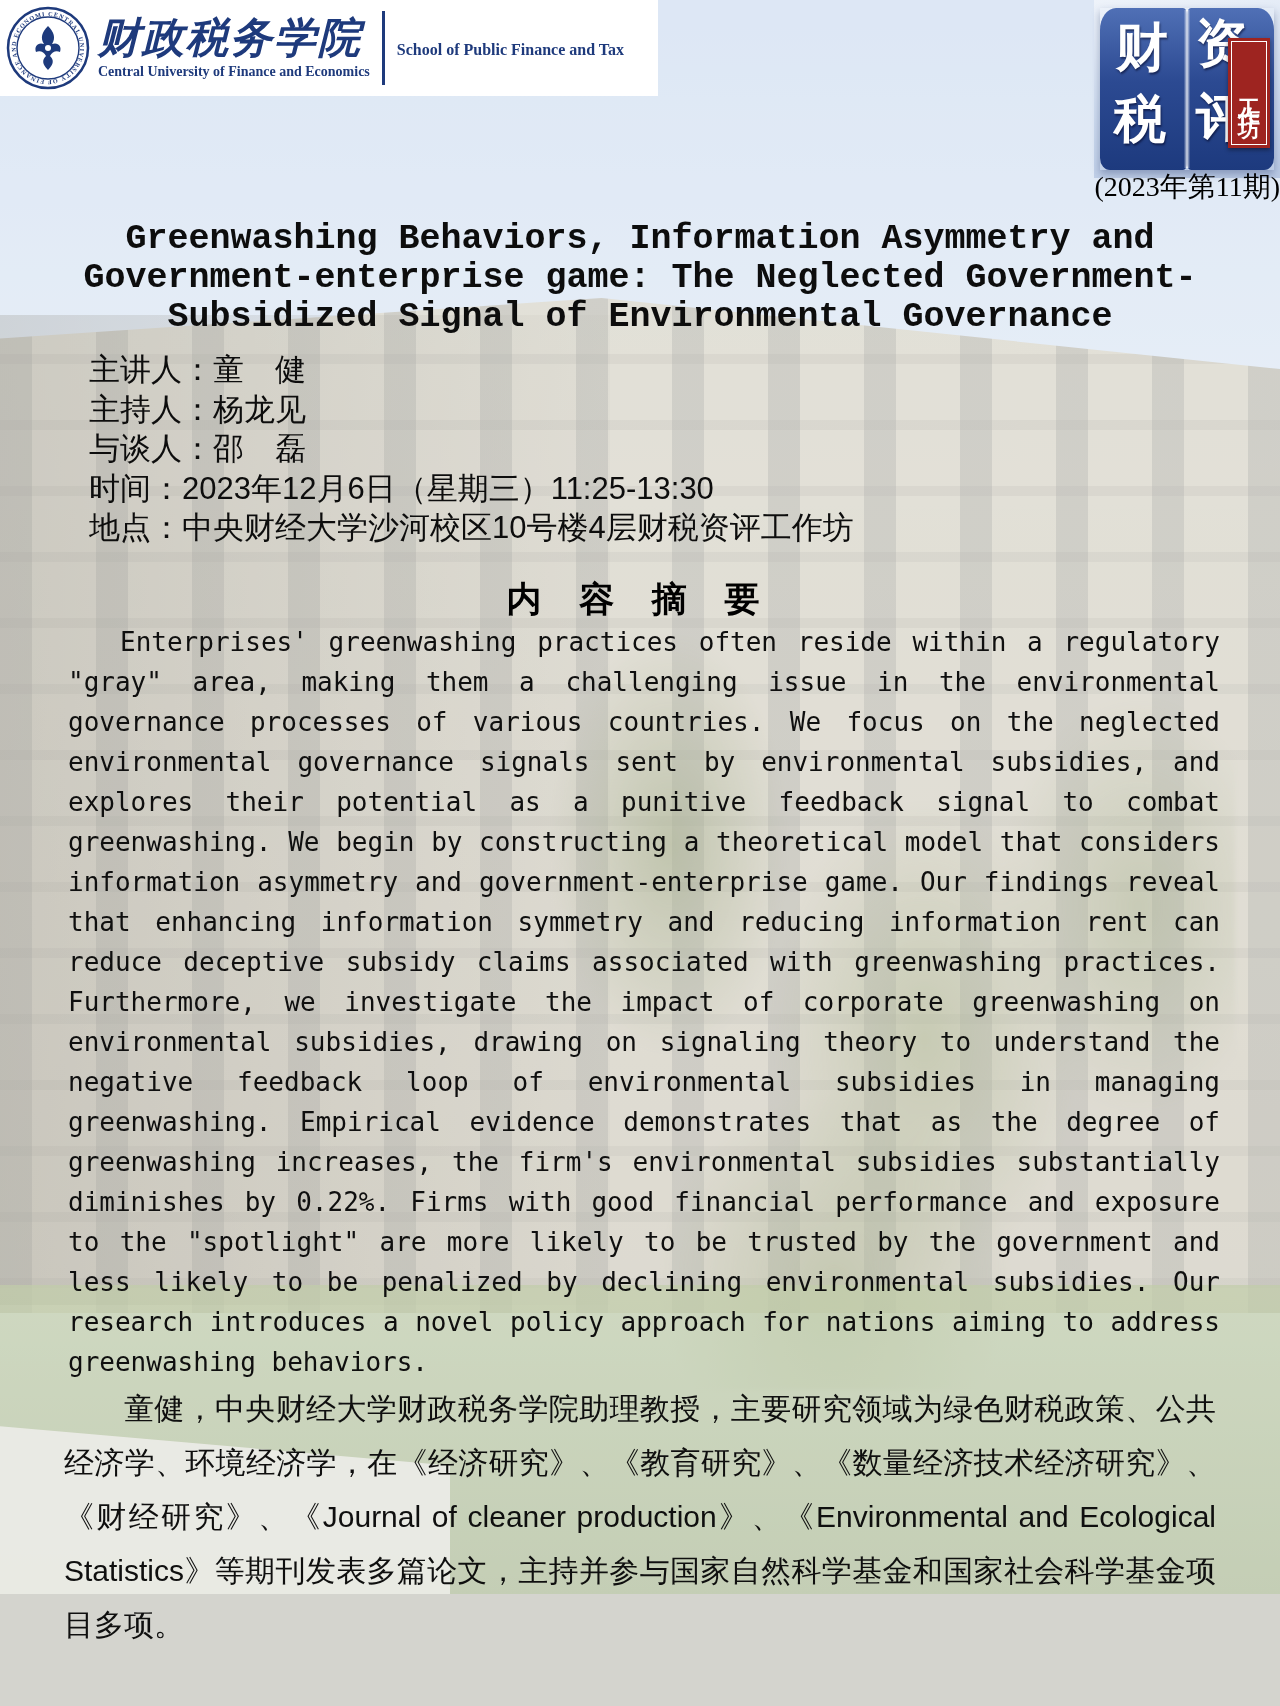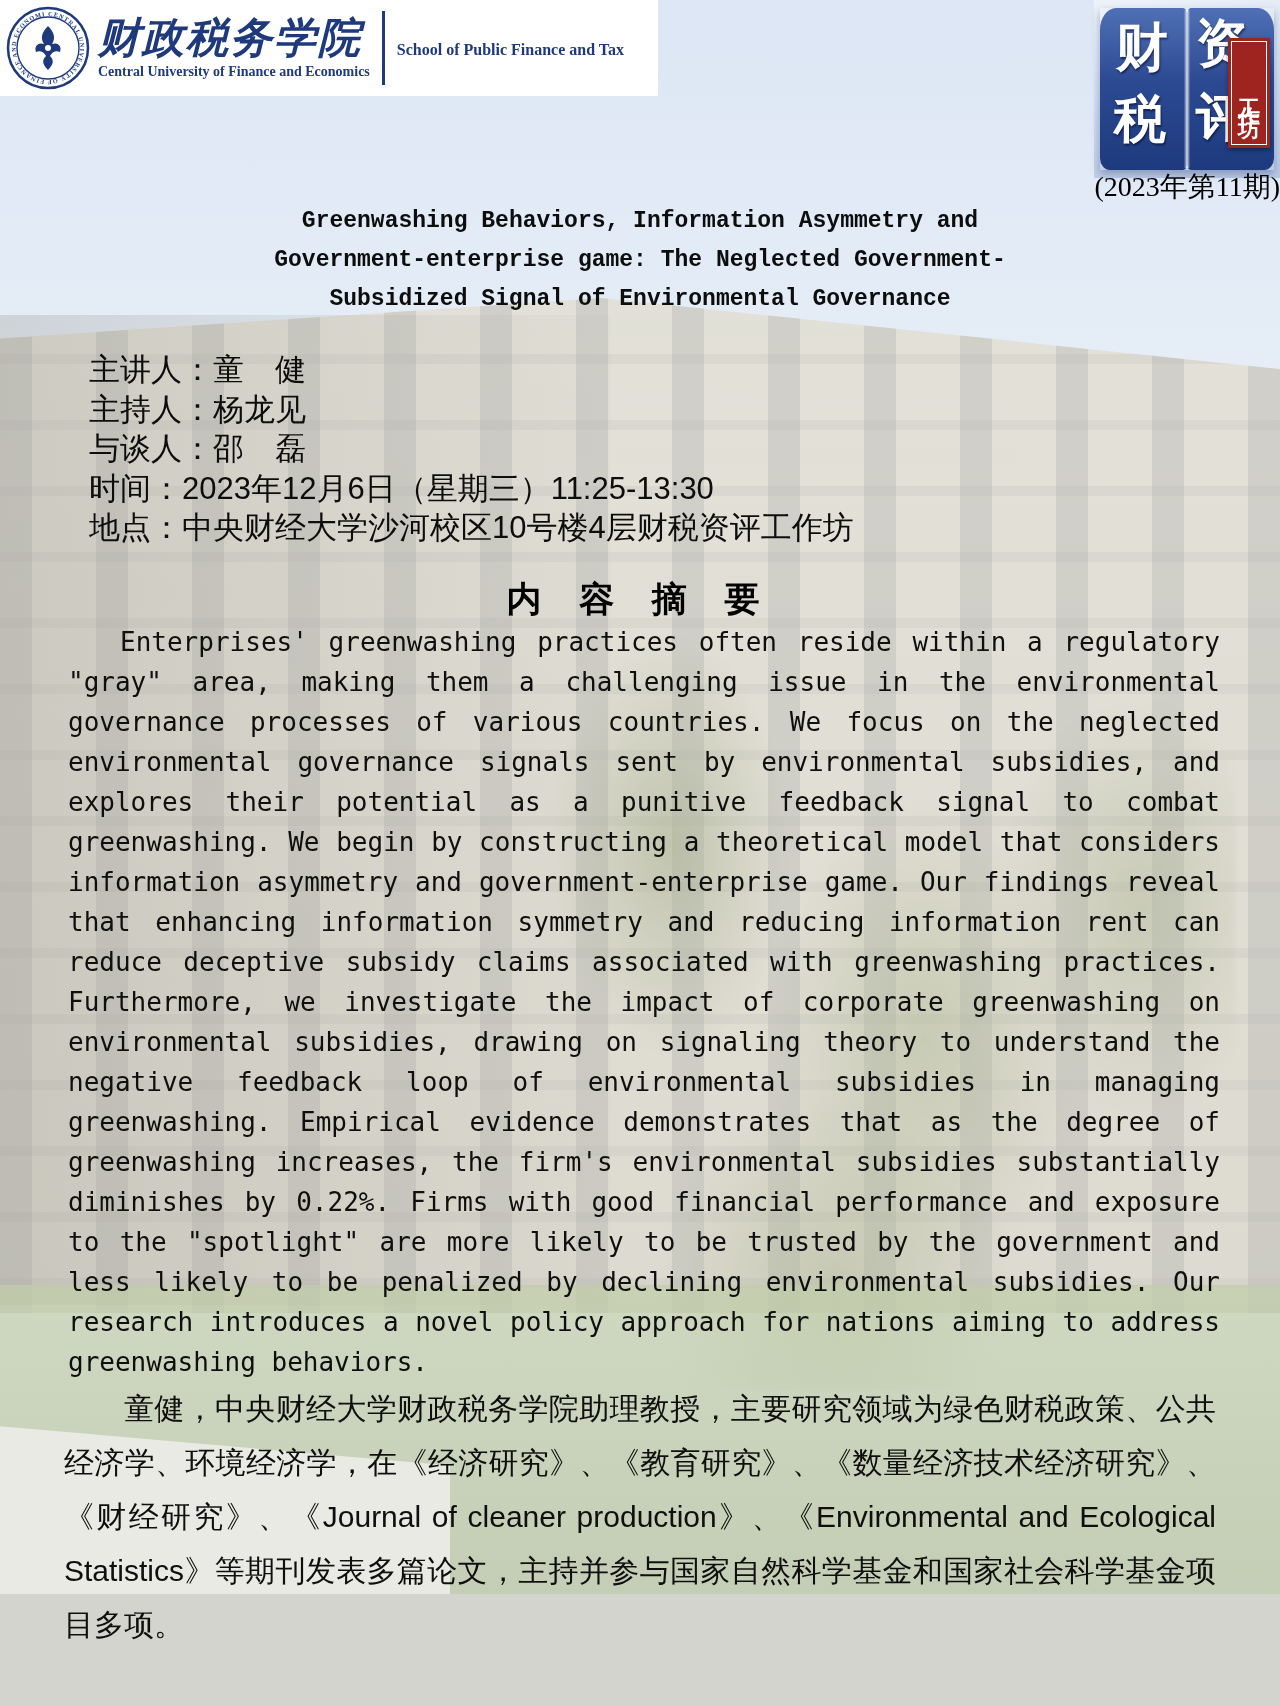--- a/index.html
+++ b/index.html
@@ -65,23 +65,23 @@
   .workshop-seal-inner{width:100%;height:100%;border:1px solid #fff;box-sizing:border-box;
     display:flex;align-items:center;justify-content:center;
     writing-mode:vertical-rl;color:#fff;font-size:22px;letter-spacing:8px;font-weight:bold;}
   
   .main-title{position:absolute;top:98px;left:0;width:100%;text-align:center;
     font-family:"Liberation Serif","DejaVu Serif",serif;font-weight:bold;
     font-size:56px;letter-spacing:12px;color:#000;}
   .issue{position:absolute;top:168px;left:0;width:100%;text-align:right;
     font-family:"Liberation Serif","DejaVu Serif",serif;font-weight:normal;
     font-size:28px;color:#000;}
-  .eng-title{position:absolute;top:202px;left:0;width:100%;text-align:center;
+  .eng-title{position:absolute;top:220px;left:0;width:100%;text-align:center;
     font-family:"Liberation Mono","DejaVu Sans Mono",monospace;
-    font-size:23px;line-height:39px;color:#0d0d0d;font-weight:bold;}
+    font-size:35px;line-height:39px;color:#0d0d0d;font-weight:bold;}
   
   .info{position:absolute;top:350px;left:65px;font-size:31px;line-height:39.5px;color:#0d0d0d;}
   .info div{white-space:nowrap;margin-left:24px;}
   
   .abstract-heading{position:absolute;top:576px;left:0;width:100%;text-align:center;
     font-size:35px;font-weight:bold;letter-spacing:14px;color:#000;}
   .abstract{position:absolute;top:622px;left:68px;width:1152px;
     font-family:"DejaVu Sans Mono","Liberation Mono",monospace;
     font-size:26px;line-height:40px;text-align:justify;text-indent:2em;color:#0f0f0f;}
   .bio{position:absolute;top:1382px;left:64px;width:1152px;

